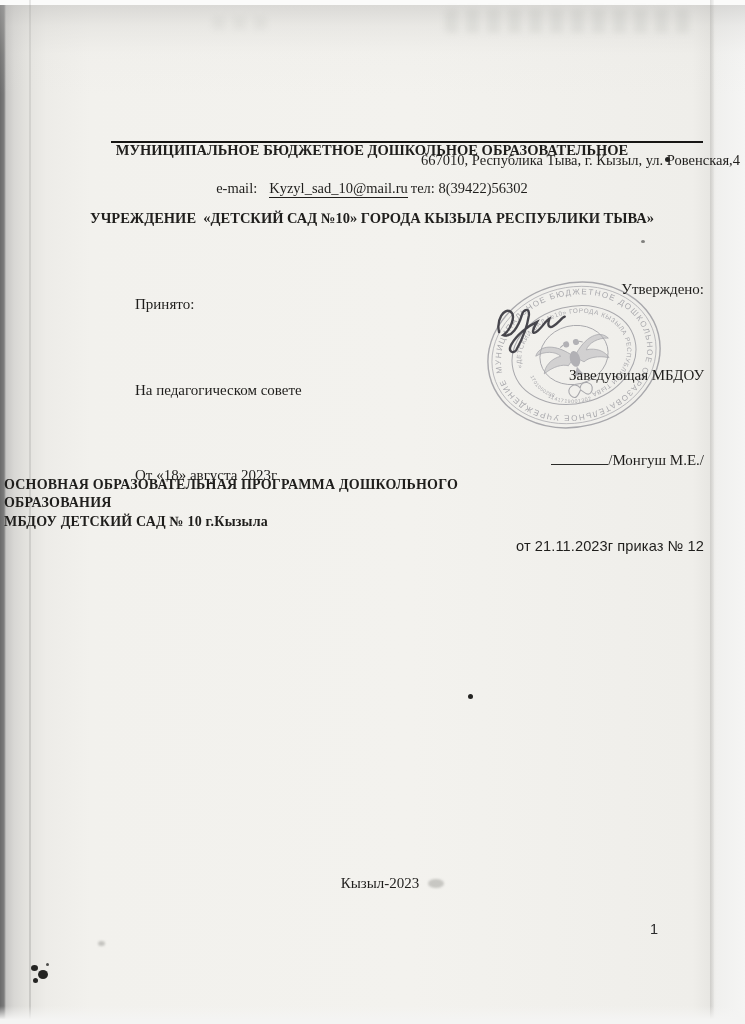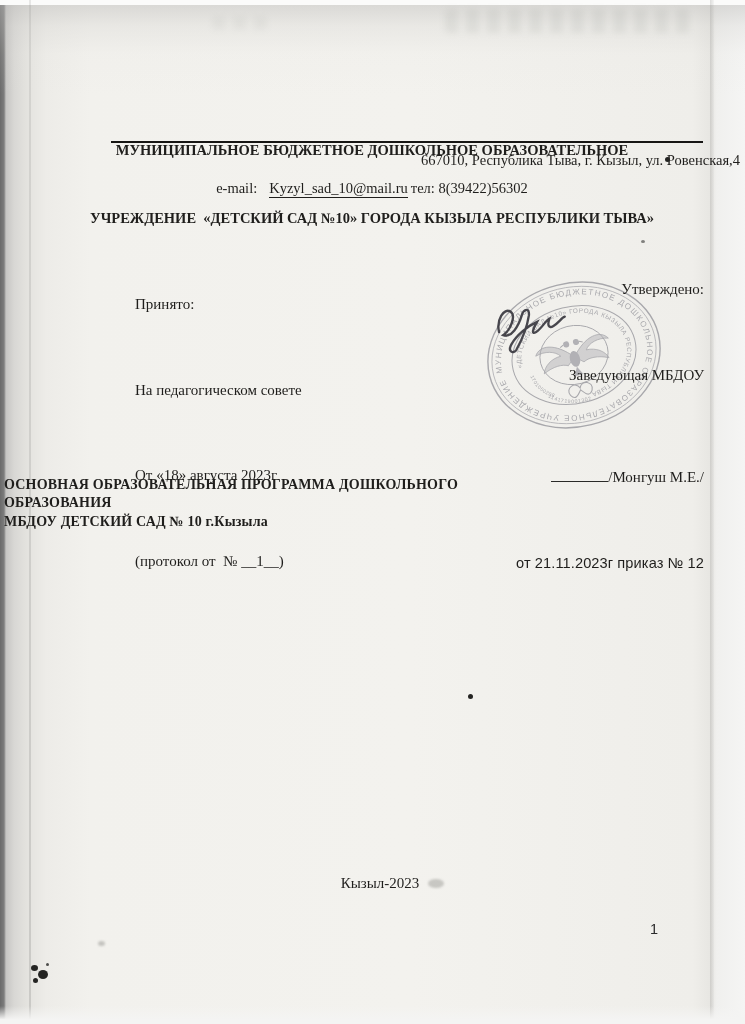--- a/index.html
+++ b/index.html
@@ -27,21 +27,21 @@
     font-weight:bold;font-size:14.5px;line-height:22.5px;white-space:pre;}
   .header-rule{position:absolute;top:141px;left:111px;width:592px;height:2.2px;background:#171614;}
   .address{position:absolute;top:152px;left:4px;width:736px;text-align:right;font-size:14.5px;}
   .email-line{position:absolute;top:180px;left:4px;width:736px;text-align:center;font-size:14.5px;}
   .email-underline{border-bottom:1.2px solid #1f1e1c;padding-bottom:1px;margin:0 3px 0 12px;}
   .phone-part{margin-left:0;}
 
   .accepted{position:absolute;top:233px;left:135px;font-size:15px;line-height:28.5px;white-space:pre;}
   .approved{position:absolute;top:218px;left:452px;width:252px;text-align:right;
     font-size:15px;line-height:28.5px;z-index:2;white-space:pre;}
-  .sig-row{position:relative;margin-top:17px;}
+  .sig-row{position:relative;}
   .sig-blank{display:inline-block;width:57px;border-bottom:1.3px solid #2a2a28;height:13px;}
   .order-line{font-family:"Liberation Sans", sans-serif;font-size:14.6px;letter-spacing:.1px;}
 
   .stamp{position:absolute;left:480px;top:276px;width:188px;height:158px;opacity:.72;z-index:1;}
   .signature{position:absolute;left:495px;top:301px;width:80px;height:54px;z-index:3;}
 
   .main-title{position:absolute;top:476px;left:4px;width:736px;text-align:left;
     font-weight:bold;font-size:14px;line-height:18.4px;letter-spacing:.2px;}
   .city-year{position:absolute;top:875px;left:12px;width:736px;text-align:center;font-size:15px;}
   .page-num{position:absolute;left:650px;top:921px;font-family:"Liberation Sans",sans-serif;
@@ -78,21 +78,20 @@
   <div class="header-rule"></div>
   <div class="address">667010, Республика Тыва, г. Кызыл, ул. Ровенская,4</div>
   <div class="email-line">
     <span>e-mail:</span><span class="email-underline">Kyzyl_sad_10@mail.ru</span><span class="phone-part">тел: 8(39422)56302</span>
   </div>
 
   <div class="accepted">
     <div>Принято:</div>
     <div>На педагогическом совете</div>
     <div>От «18» августа 2023г</div>
-    <div>(протокол от  № __1__)</div>
   </div>
 
   <div class="approved">
     <div>Утверждено:</div>
     <div>Заведующая МБДОУ</div>
     <div class="sig-row"><span class="sig-blank"></span><span>/Монгуш М.Е./</span></div>
     <div class="order-line">от 21.11.2023г приказ № 12</div>
   </div>
 
   <div class="stamp">

